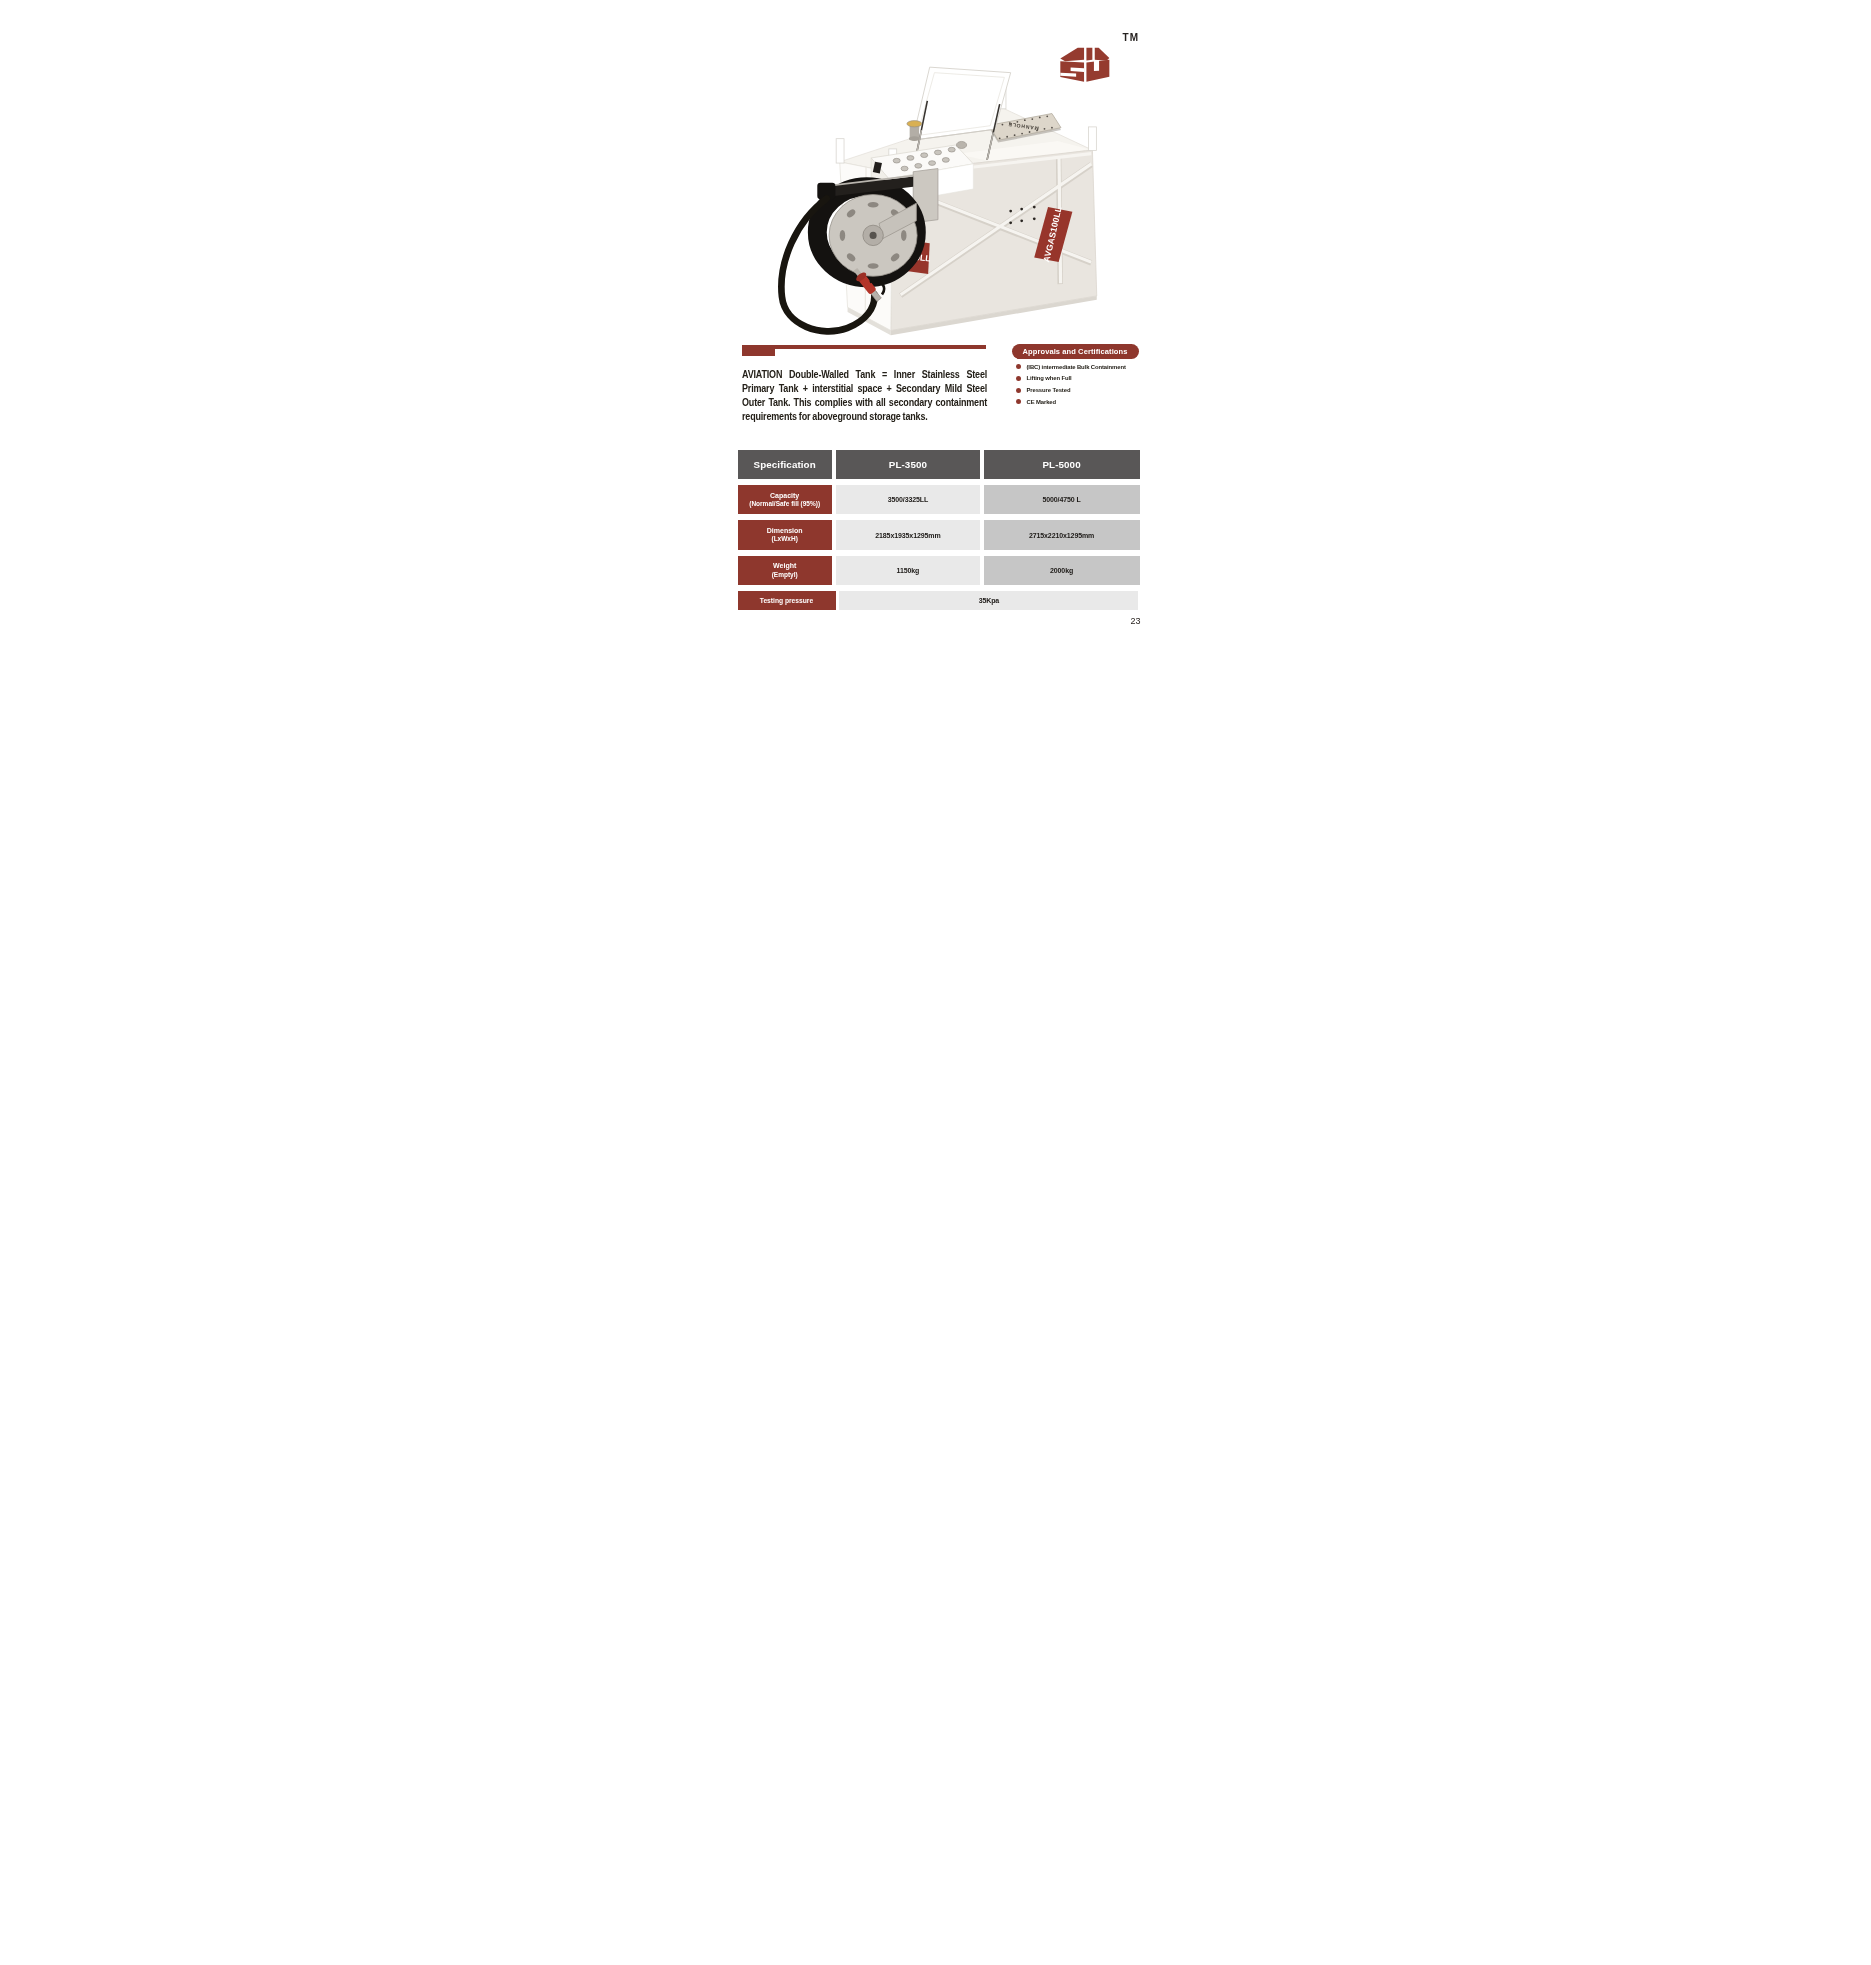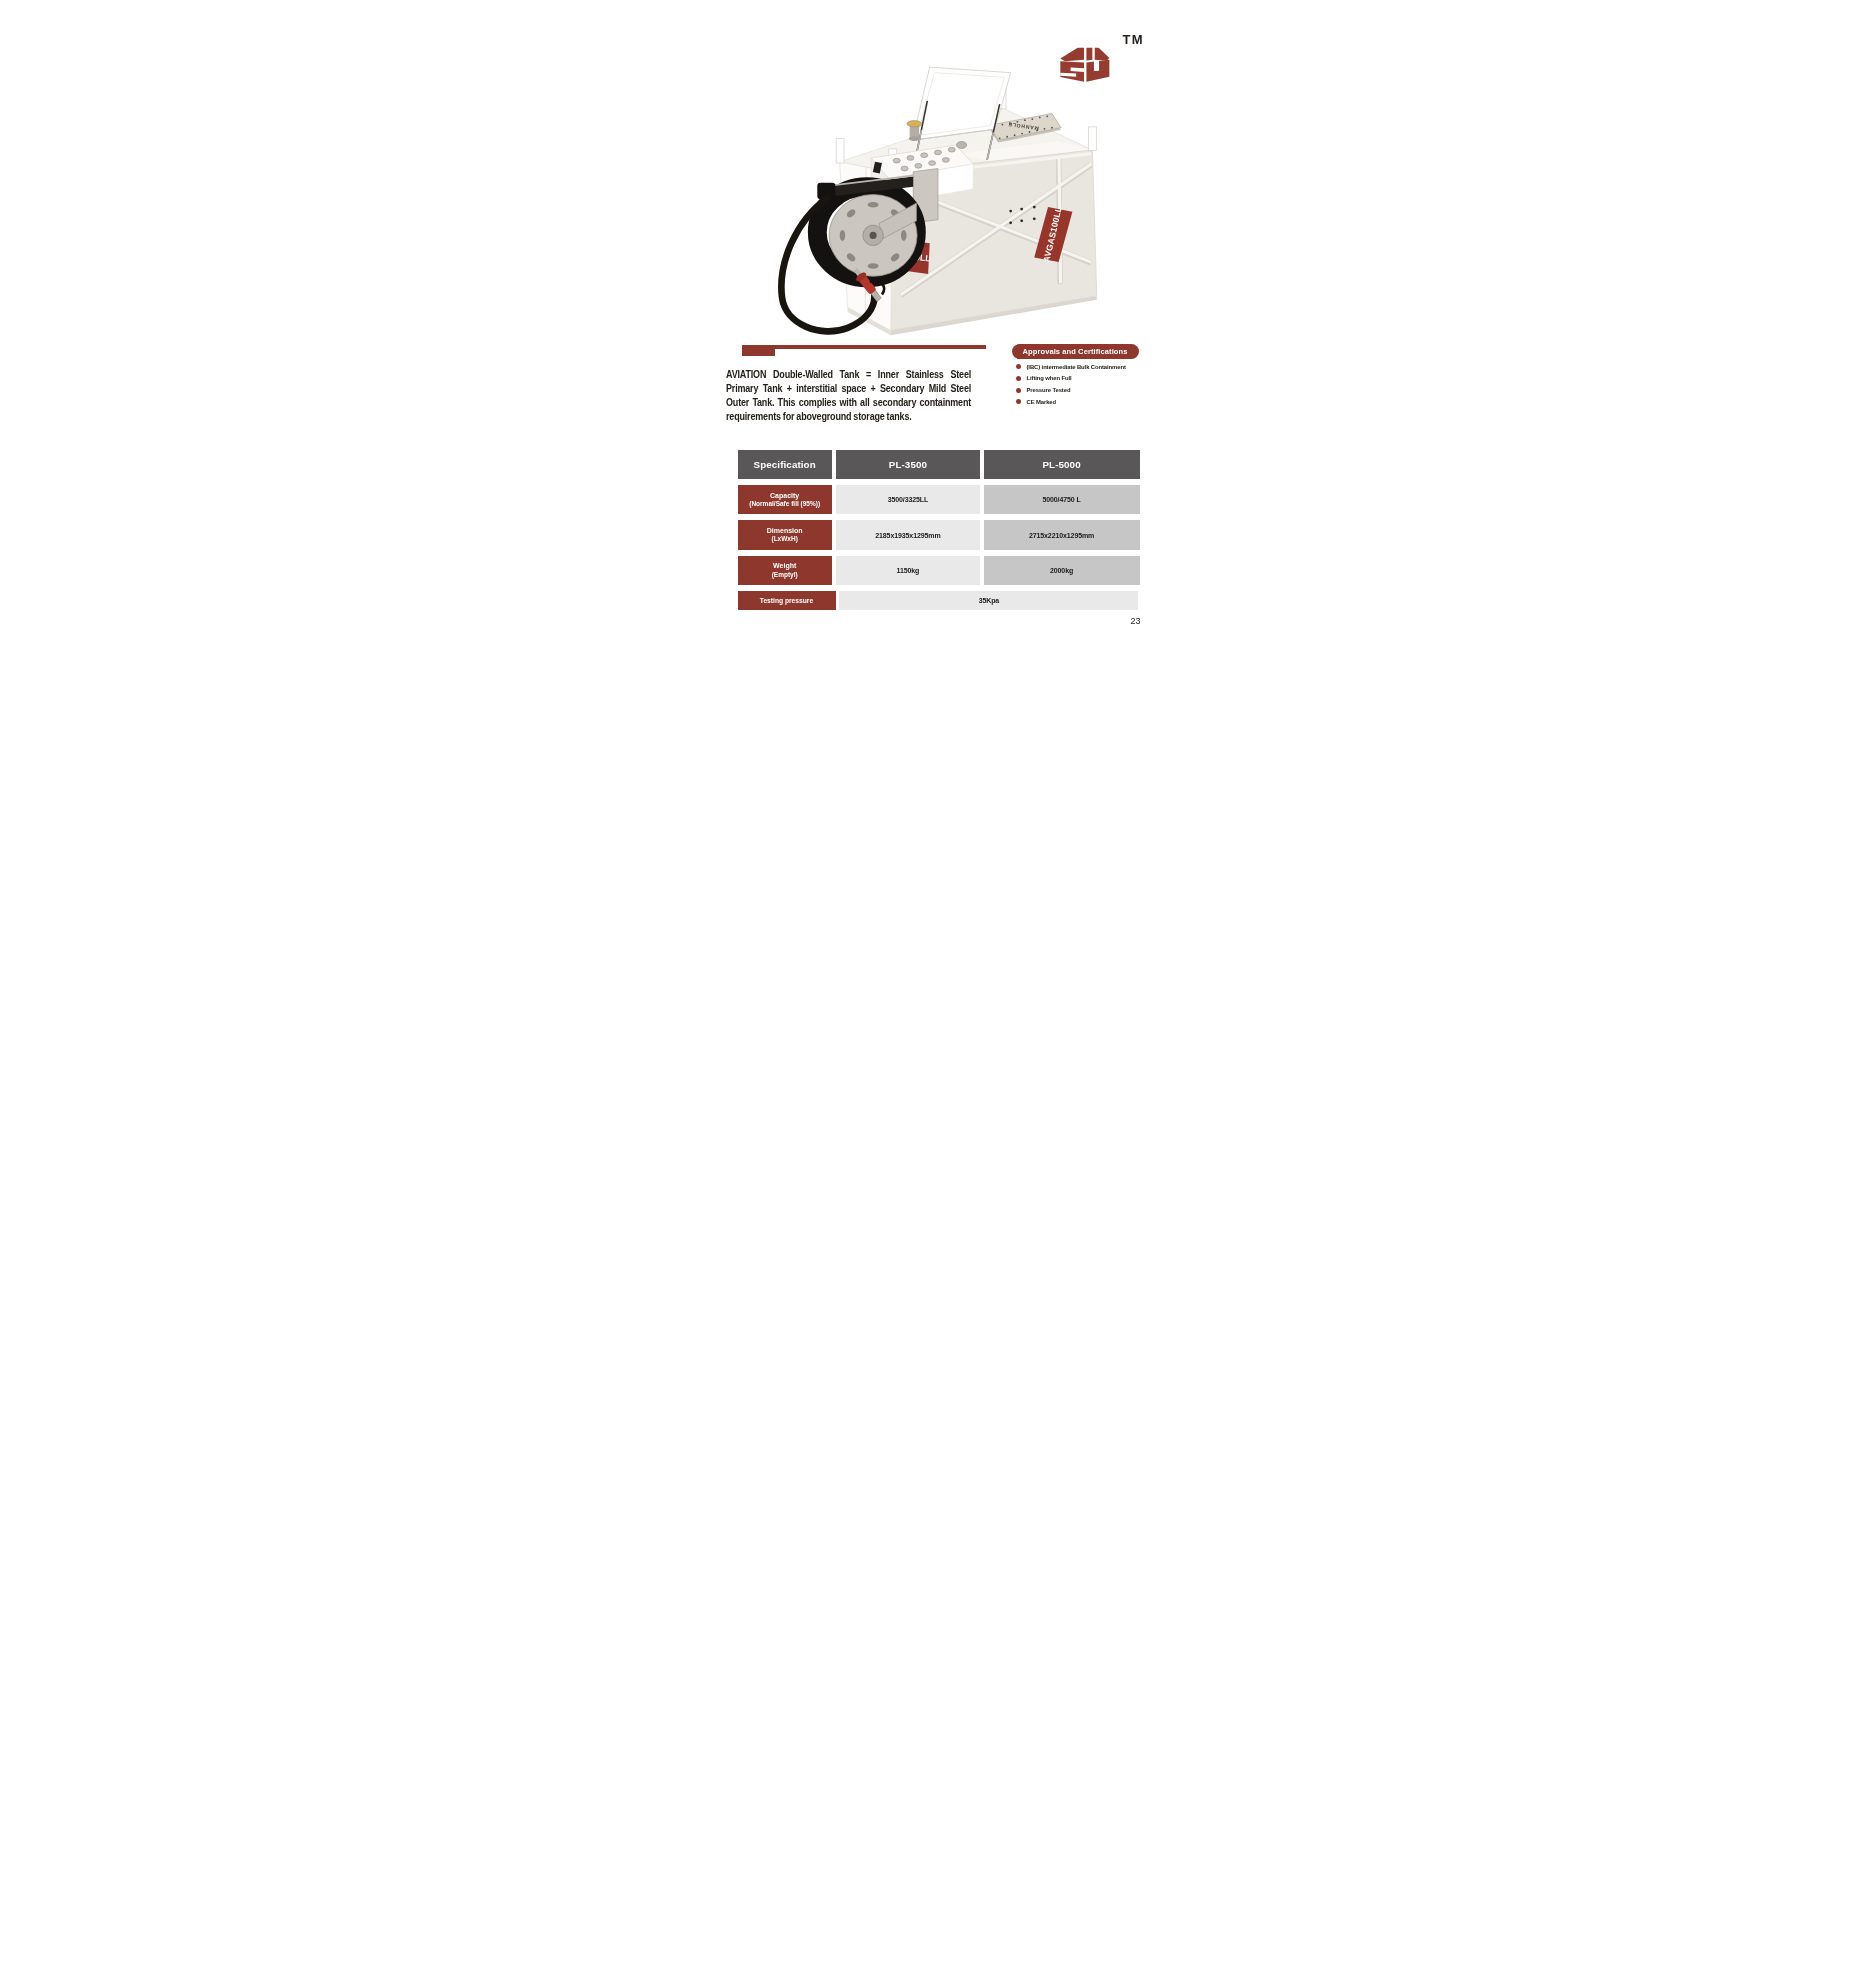--- a/index.html
+++ b/index.html
@@ -2,31 +2,31 @@
 <html style="font-size:6.3px"><head>
 <meta charset="utf-8">
 <style>
   html,body { margin:0; padding:0; background:#ffffff; }
   .page {
     position:relative; width:468px; height:662px; margin:0 auto;
     background:#ffffff; overflow:hidden;
     font-family:"Liberation Sans", sans-serif; color:#242019;
   }
   
-  .tm { position:absolute; left:421px; top:32px; font-size:13px; font-weight:bold;
+  .tm { position:absolute; left:421px; top:32px; font-size:10px; font-weight:bold;
         color:#262220; letter-spacing:1.2px; }
   .logo-box { position:absolute; left:352px; top:37px; width:68px; height:50px; }
   
   .photo { position:absolute; left:57px; top:42px; width:354px; height:294px; }
   
   .deco { position:absolute; left:40px; top:345px; width:244px; height:11px; }
   .deco .bar   { position:absolute; left:0; top:0; width:100%; height:3.9px; background:#8e372d; }
   .deco .block { position:absolute; left:0; top:0; width:33px; height:10.6px; background:#8e372d; }
   
-  .description { position:absolute; left:24px; top:367px; width:252px; }
+  .description { position:absolute; left:40px; top:367px; width:252px; }
   .description-inner {
     width:289px; transform:scaleX(0.848); transform-origin:0 0;
     font-size:10.6px; font-weight:bold; line-height:14px;
     letter-spacing:-0.2px; word-spacing:-0.4px;
     text-align:justify; color:#242019;
   }
   
   .approvals-pill {
     position:absolute; left:310px; top:344px; width:127px; height:14.5px;
     background:#8e372d; border-radius:7.5px;

